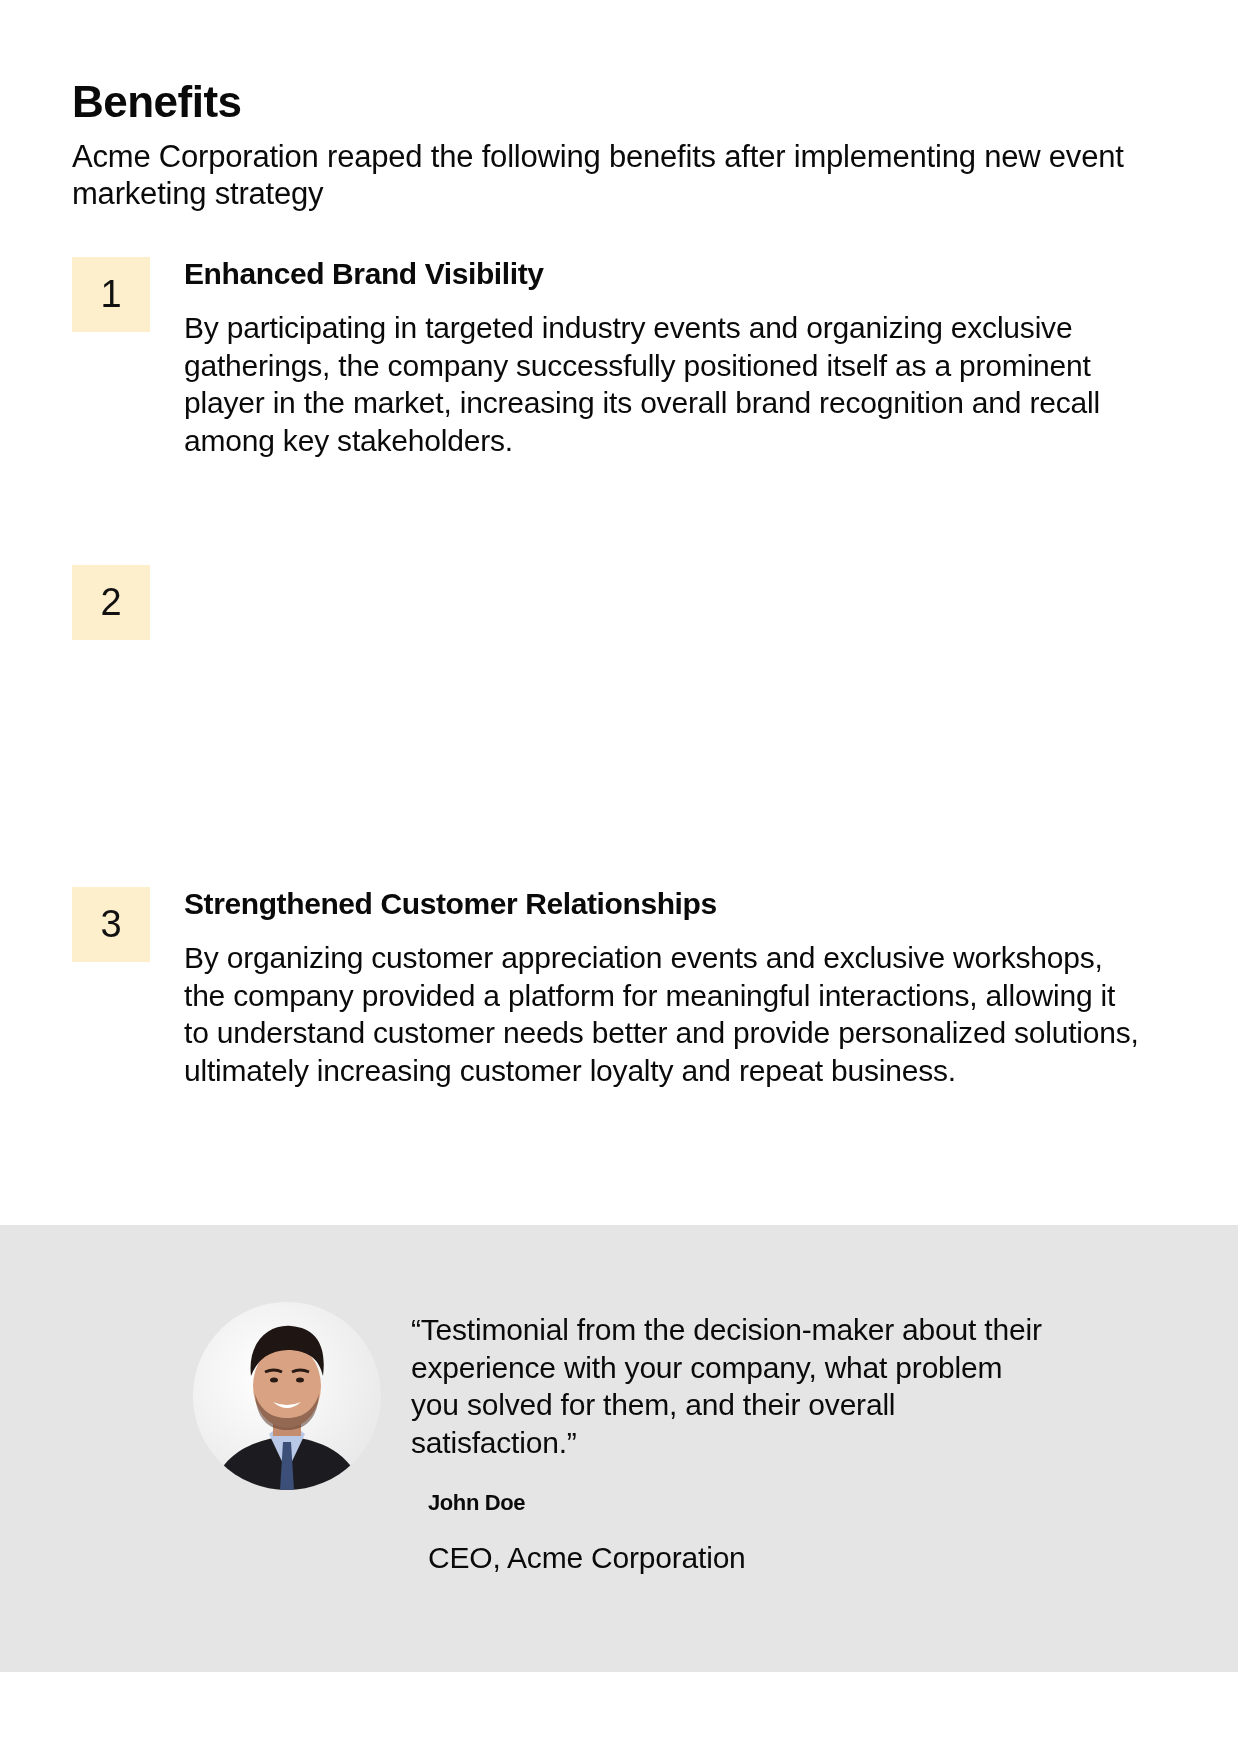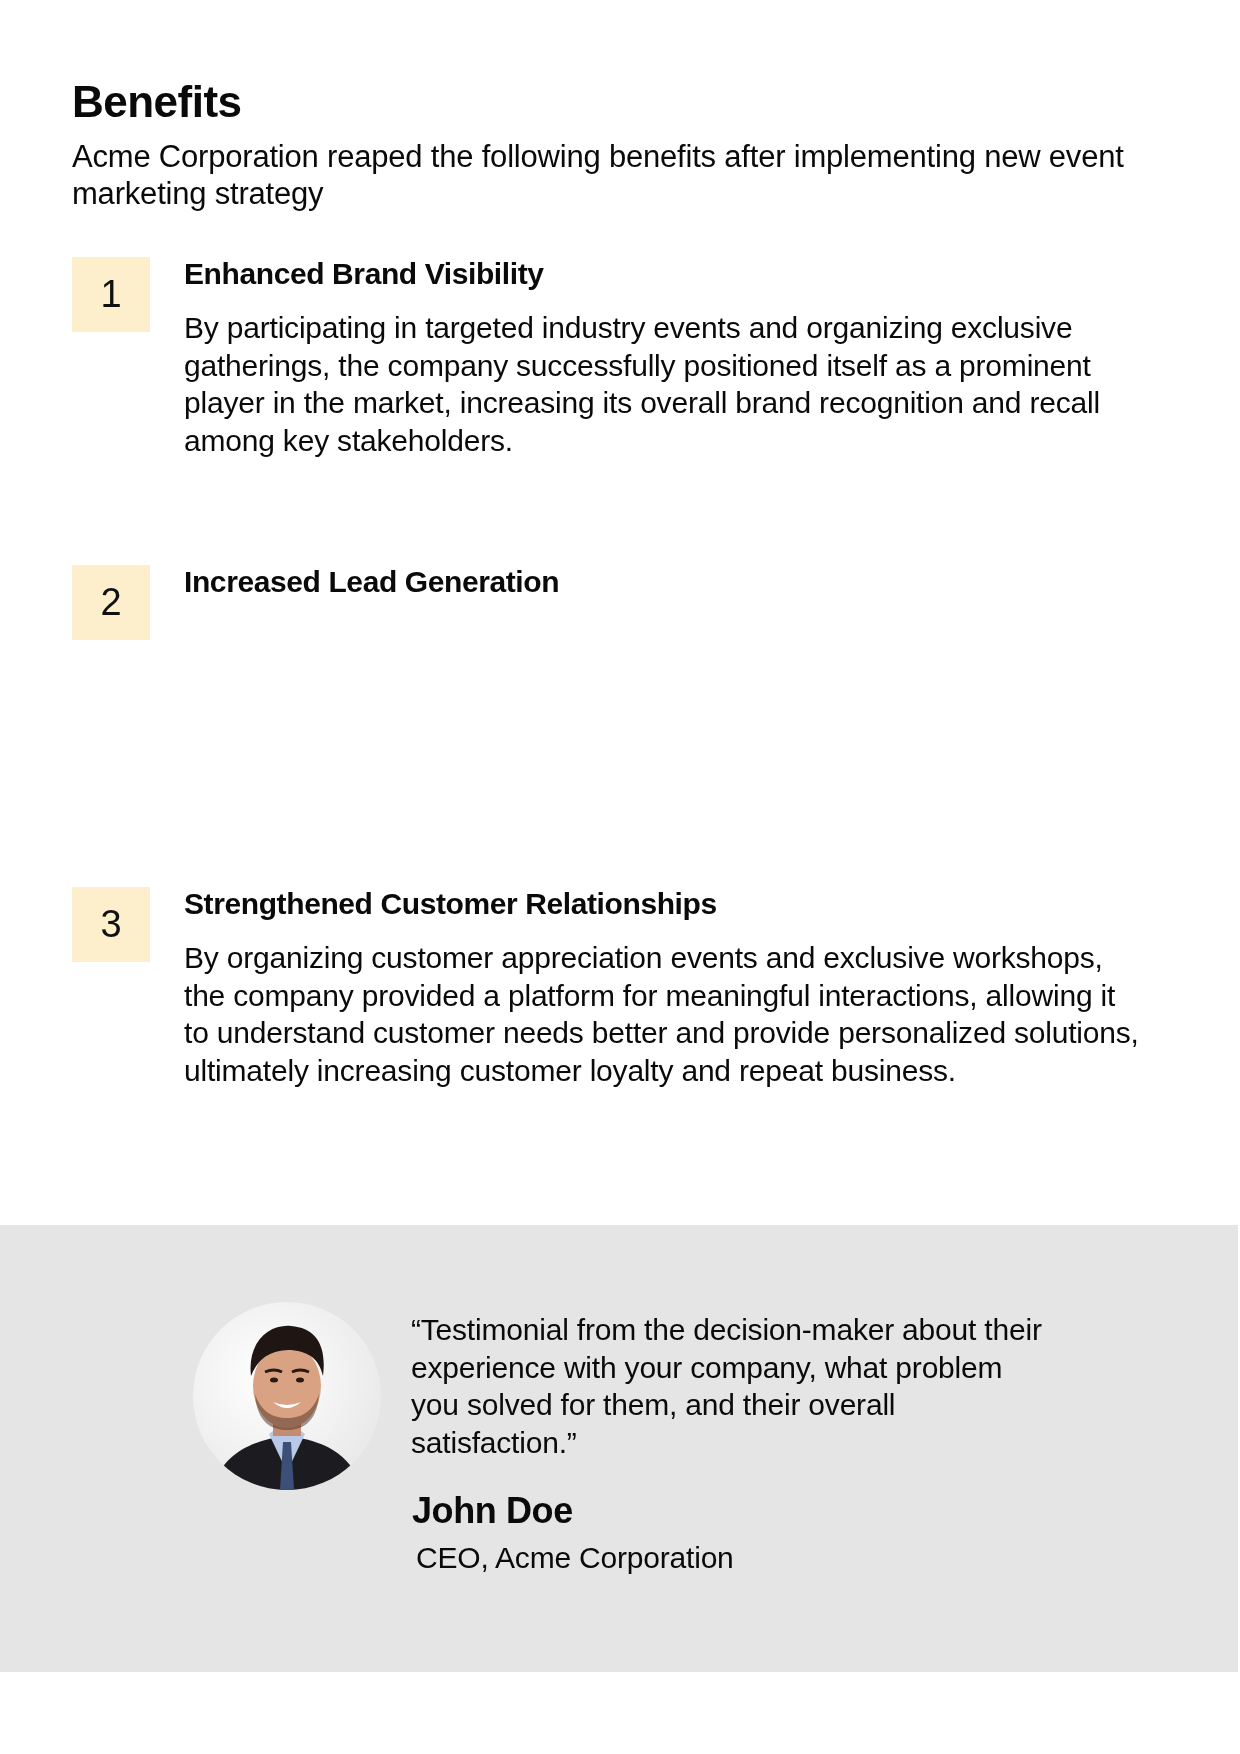--- a/index.html
+++ b/index.html
@@ -45,46 +45,45 @@
     position: absolute; left: 193px; top: 77px;
     width: 188px; height: 188px; border-radius: 50%;
     overflow: hidden;
     background: radial-gradient(circle at 40% 40%, #ffffff 0%, #eeeeef 60%, #e2e2e4 100%);
   }
   .quote {
     position: absolute; left: 411px; top: 86px; width: 640px;
     font-size: 30px; line-height: 37.5px; letter-spacing: -0.2px;
   }
   .author-name {
-    position: absolute; left: 412px; top: 265px;
-    font-size: 36px; font-weight: 700; letter-spacing: -0.4px;
+    position: absolute; left: 428px; top: 265px;
+    font-size: 22px; font-weight: 700; letter-spacing: -0.4px;
   }
   .author-role {
-    position: absolute; left: 416px; top: 316px;
+    position: absolute; left: 428px; top: 316px;
     font-size: 30px; letter-spacing: -0.2px;
   }
 </style>
 </head>
 <body>
 
 <h1 class="page-title">Benefits</h1>
 <p class="intro">Acme Corporation reaped the following benefits after implementing new event marketing strategy</p>
 
 <section class="benefit" style="top:257px;">
   <div class="badge">1</div>
   <div class="benefit-body">
     <h2 class="benefit-title">Enhanced Brand Visibility</h2>
     <p class="benefit-text">By participating in targeted industry events and organizing exclusive gatherings, the company successfully positioned itself as a prominent player in the market, increasing its overall brand recognition and recall among key stakeholders.</p>
   </div>
 </section>
 
 <section class="benefit" style="top:565px;">
   <div class="badge">2</div>
   <div class="benefit-body">
-    <h2 class="benefit-title">Increased Lead Generation</h2>
   </div>
 </section>
 
 <section class="benefit" style="top:887px;">
   <div class="badge">3</div>
   <div class="benefit-body">
     <h2 class="benefit-title">Strengthened Customer Relationships</h2>
     <p class="benefit-text">By organizing customer appreciation events and exclusive workshops, the company provided a platform for meaningful interactions, allowing it to understand customer needs better and provide personalized solutions, ultimately increasing customer loyalty and repeat business.</p>
   </div>
 </section>

